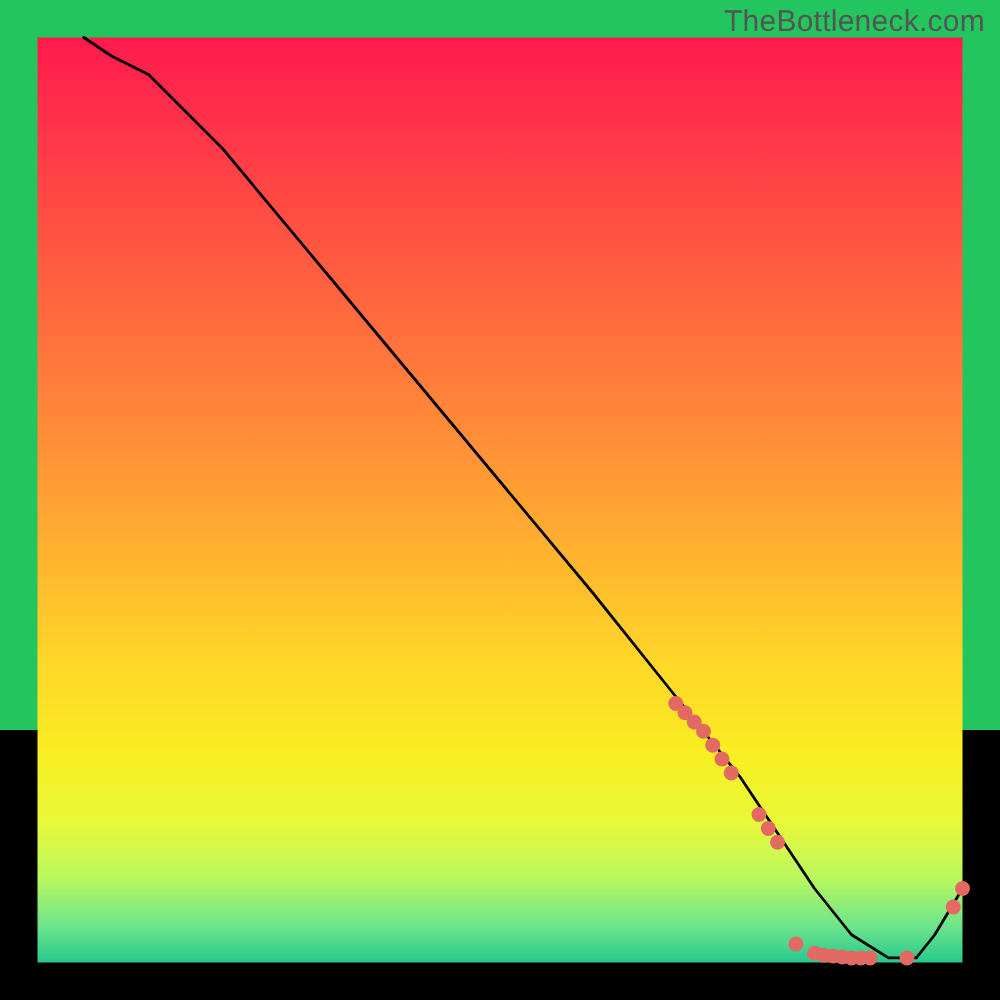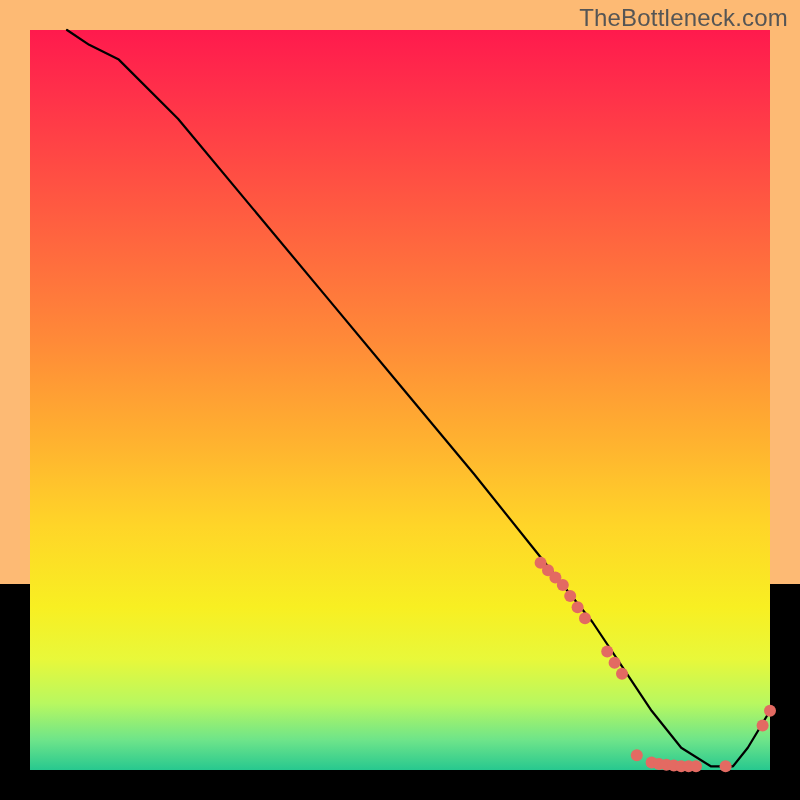--- a/index.html
+++ b/index.html
@@ -8,21 +8,21 @@
     width: 800px;
     height: 800px;
     background: #000;
     overflow: hidden;
     font-family: Arial, Helvetica, sans-serif;
   }
   .frame {
     position: relative;
     width: 800px;
     height: 584px;
-    background: #fdba74;
+    background: #22c55e;
   }
   .watermark {
     position: absolute;
     top: 4px;
     right: 12px;
     color: #555;
     font-size: 24px;
     font-weight: 500;
     letter-spacing: 0.2px;
     z-index: 10;

